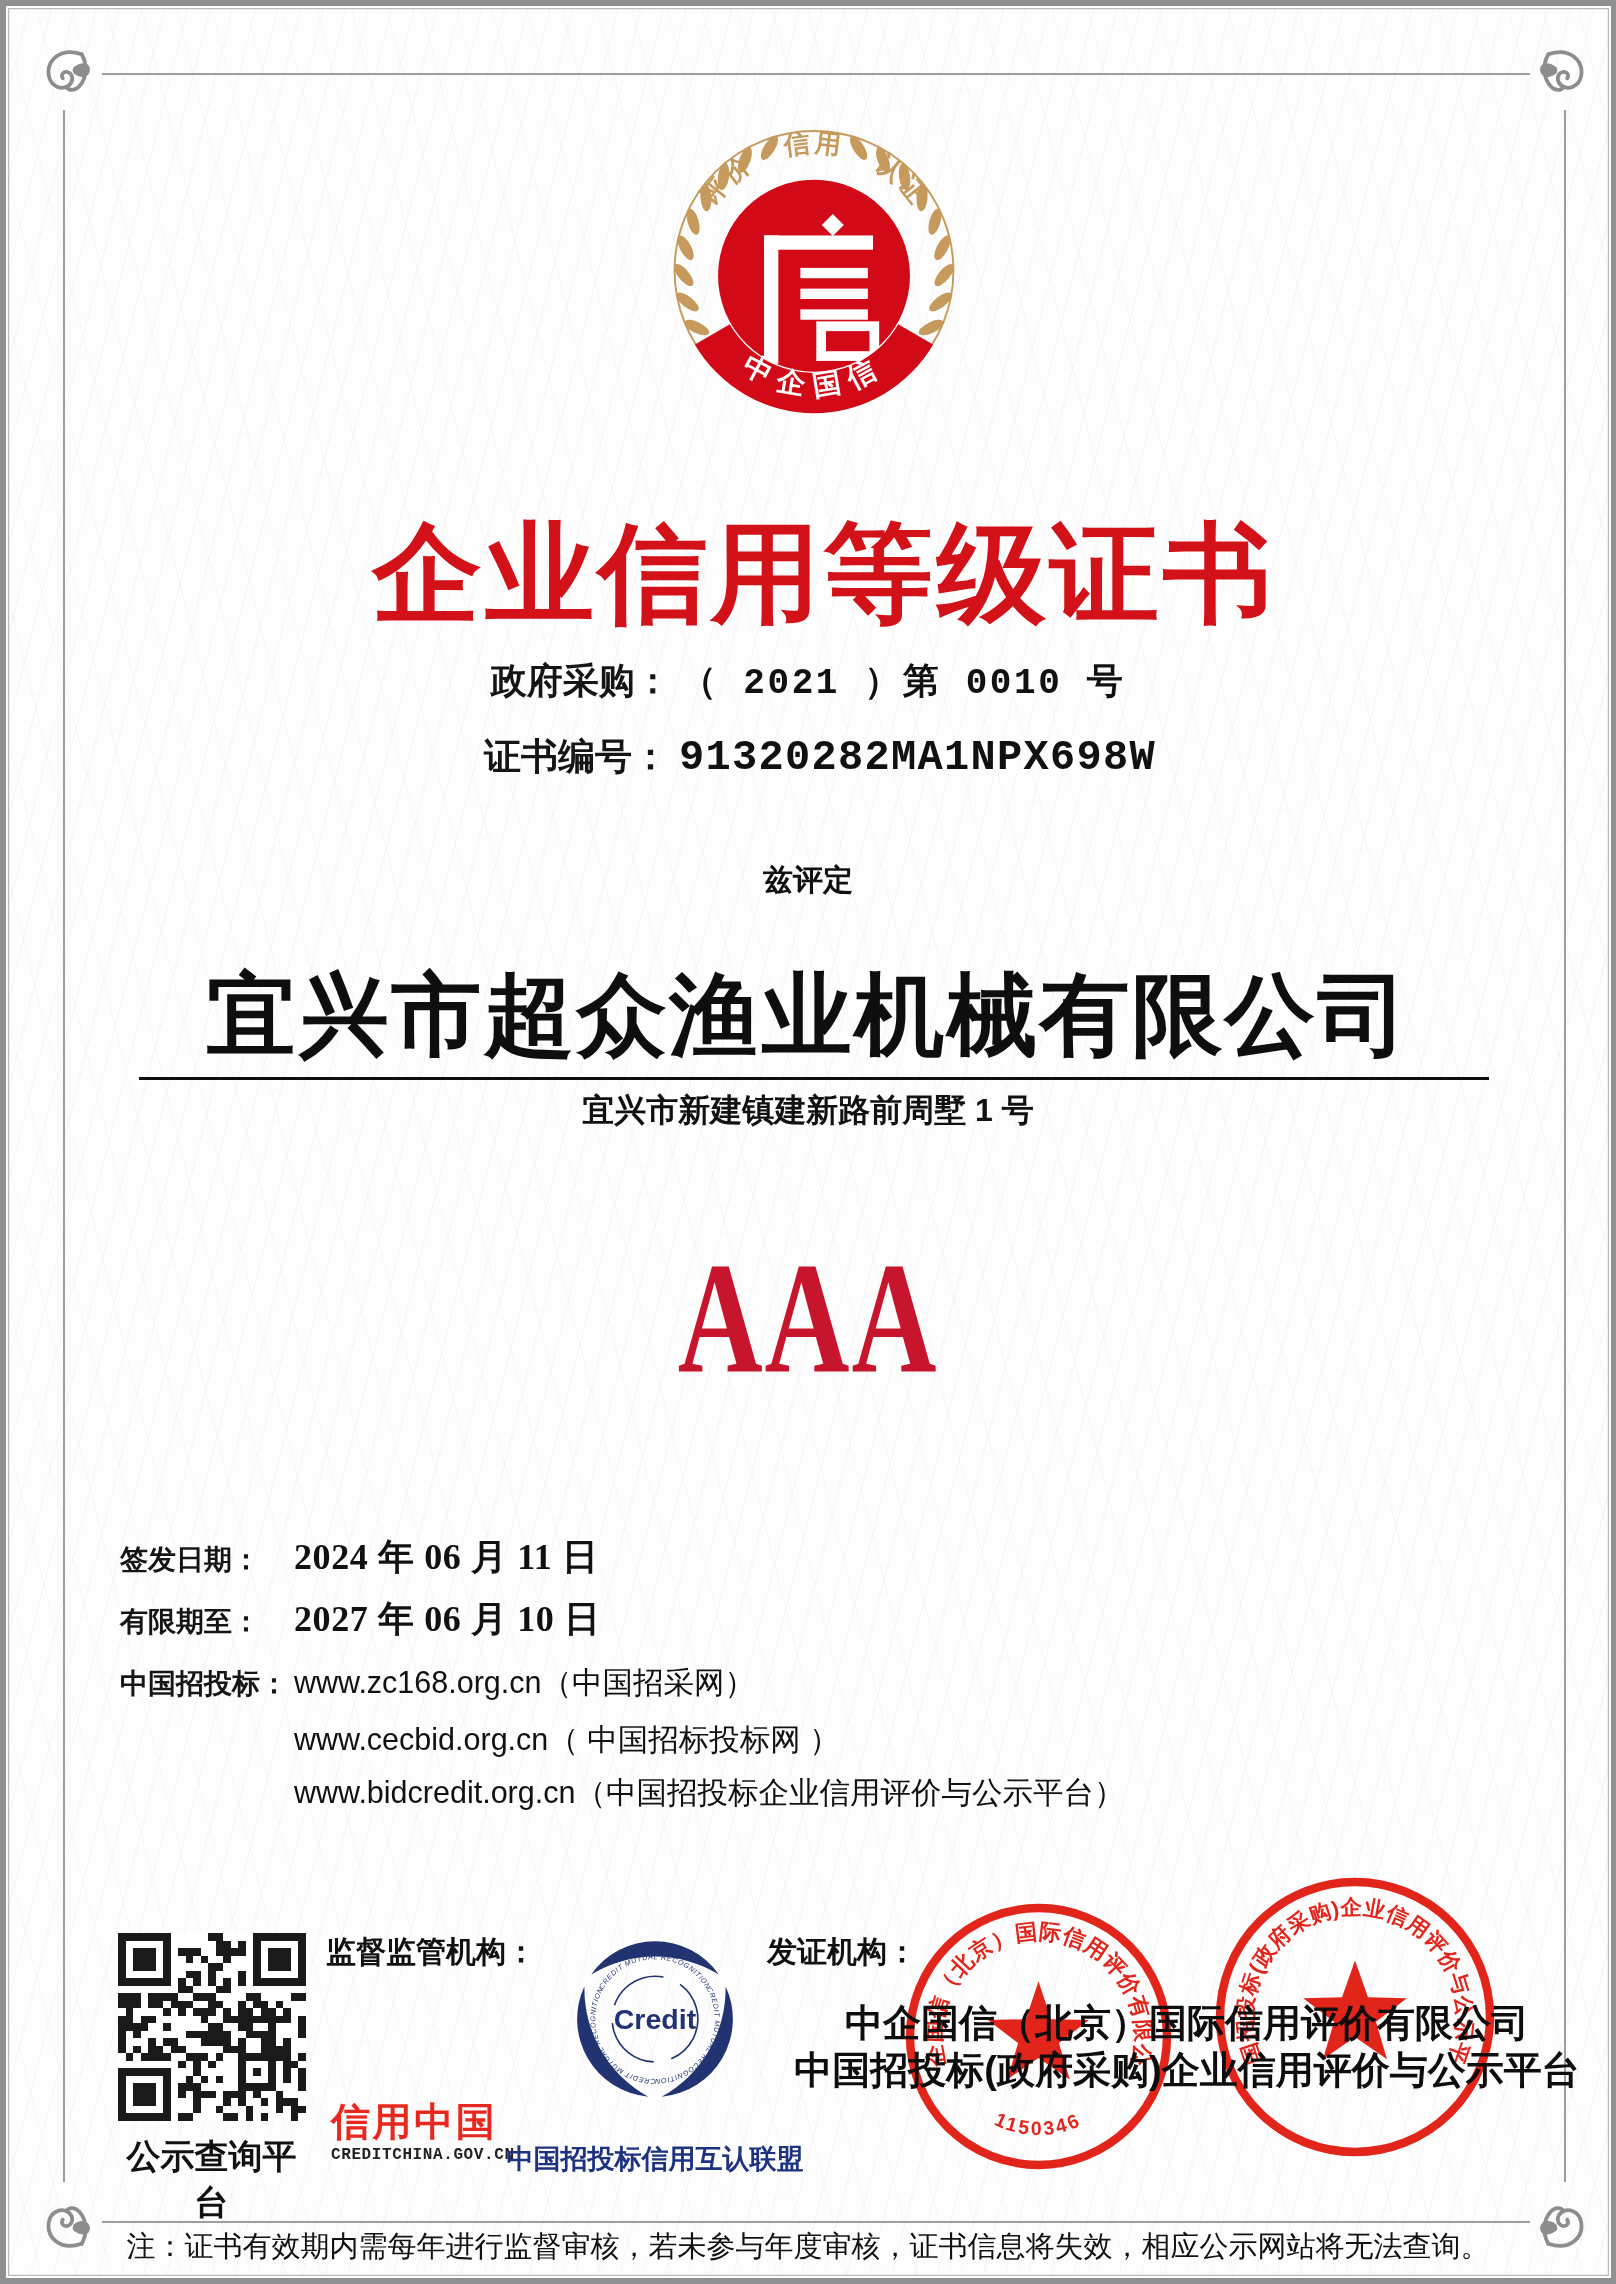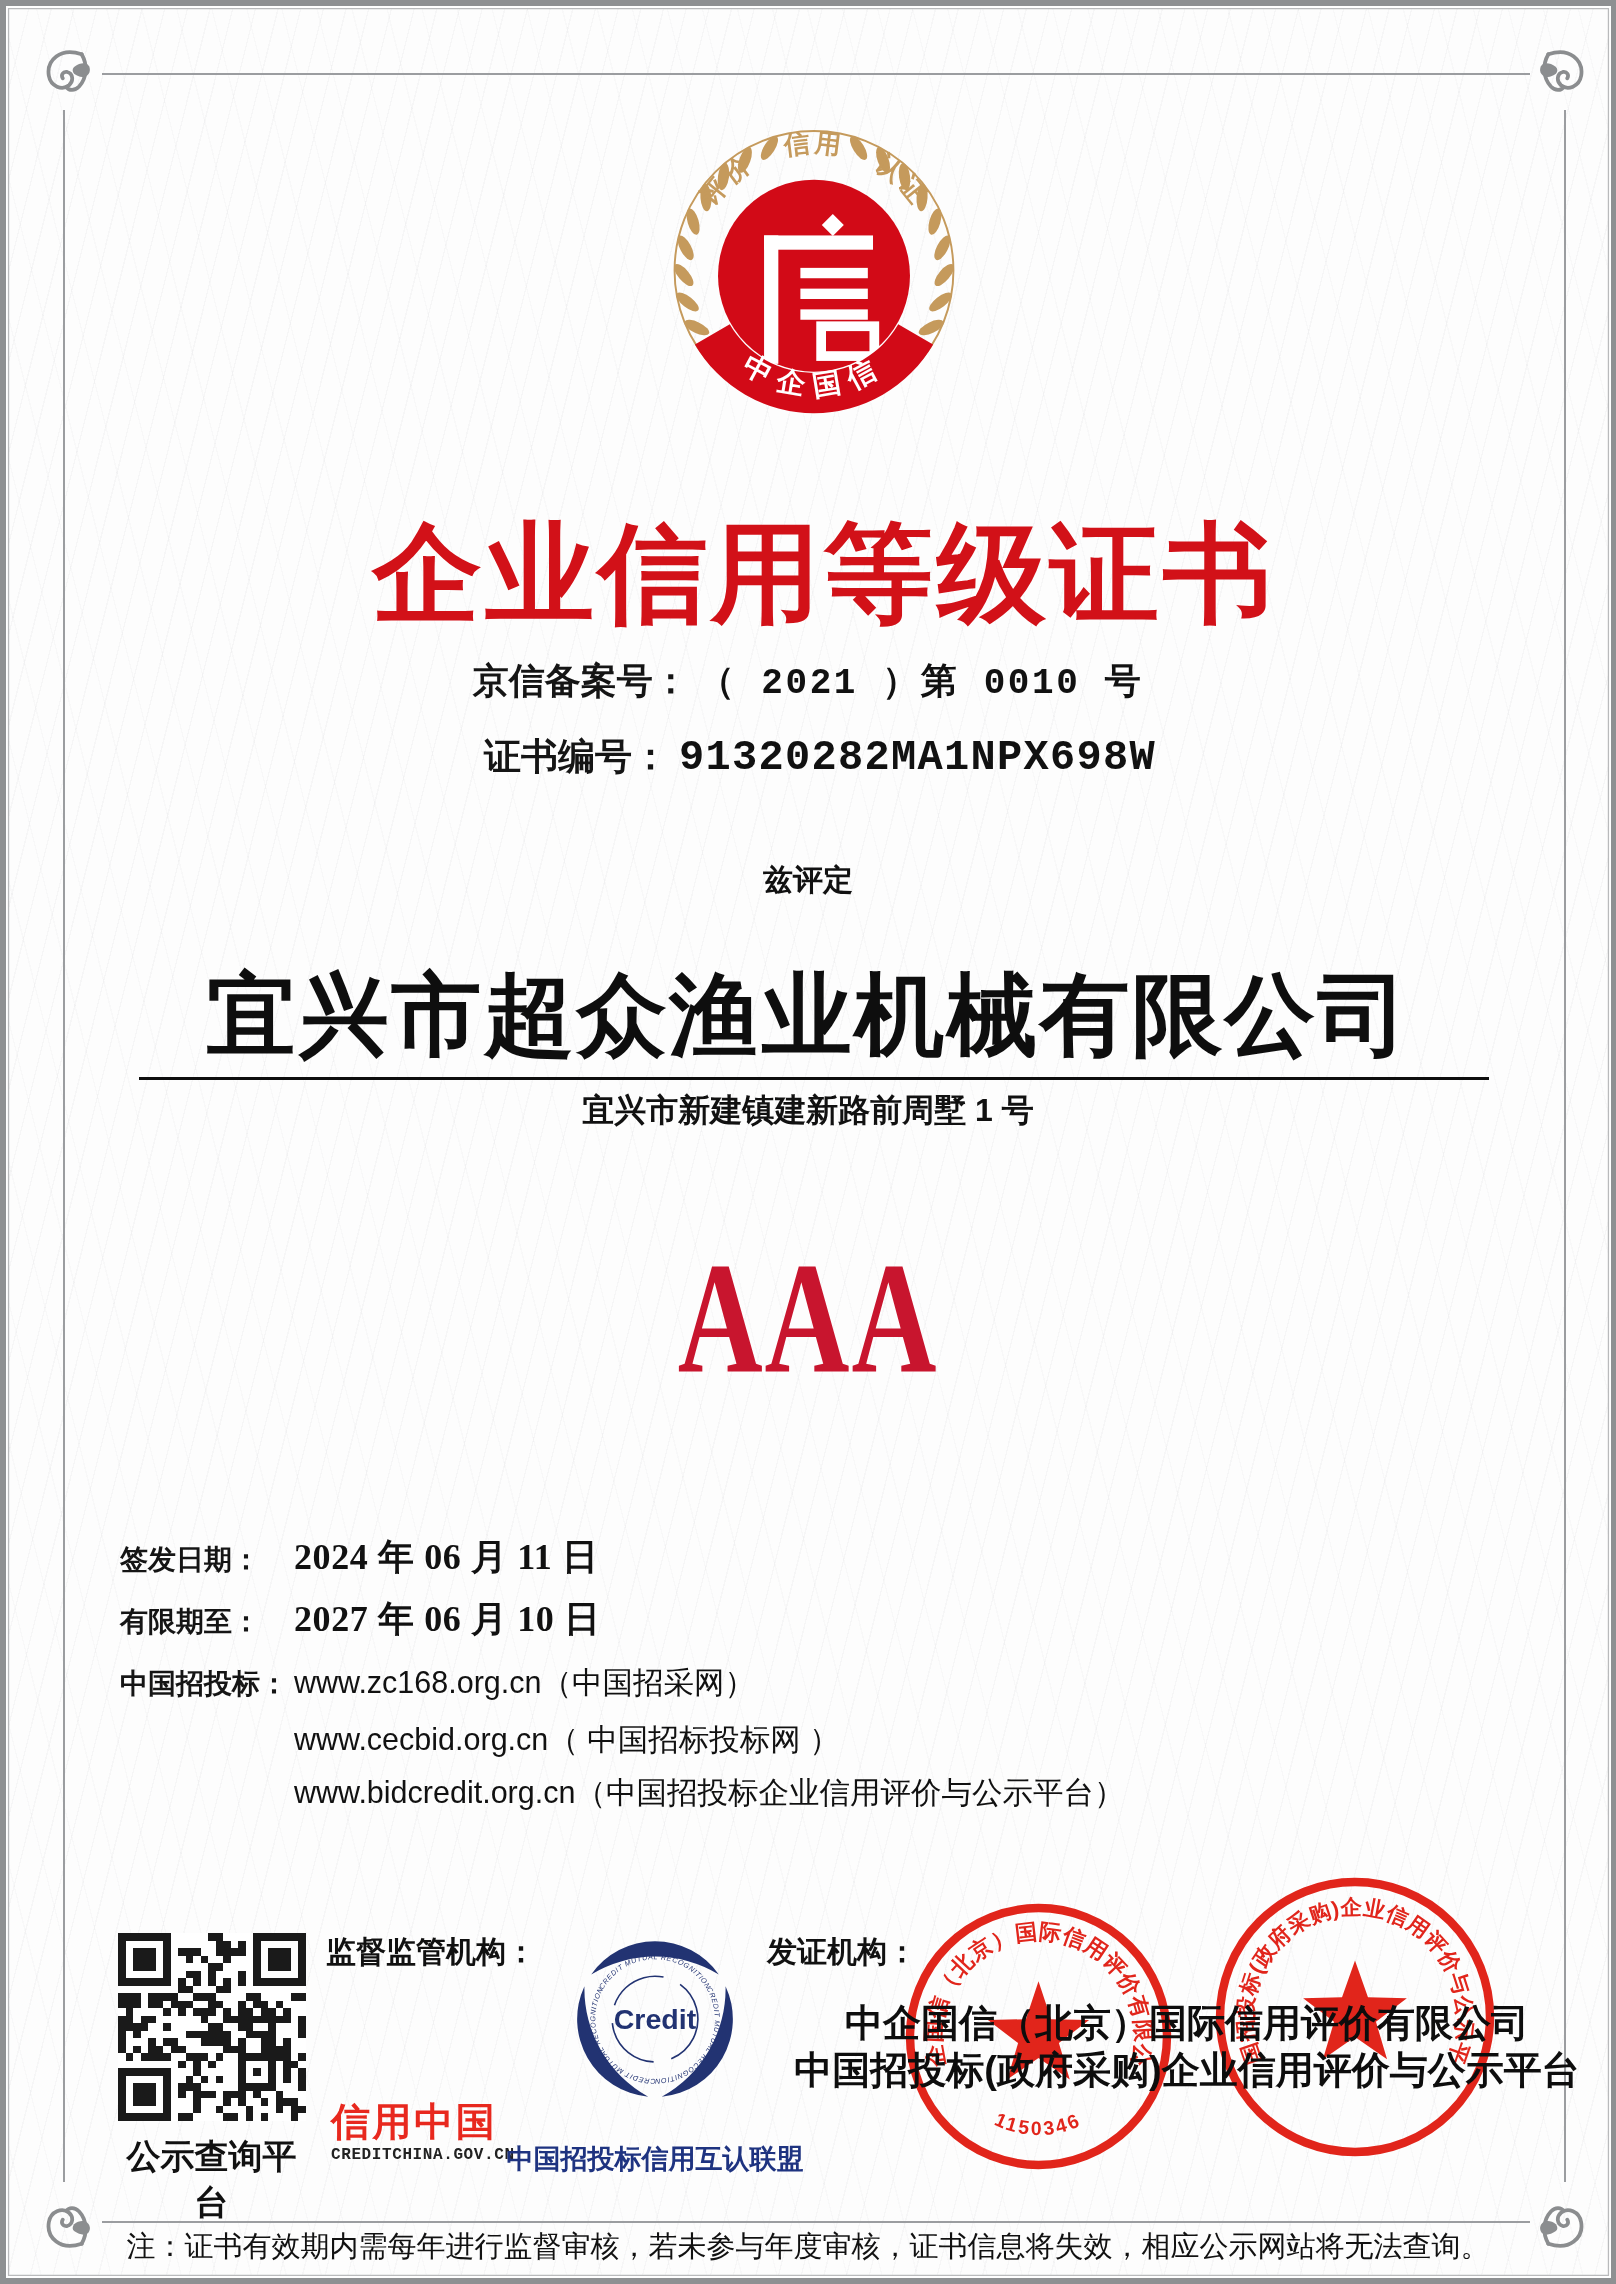--- a/index.html
+++ b/index.html
@@ -115,21 +115,21 @@
     <path d="M408.6,346 A212,212 0 0 1 41.4,346 L95.1,315 A150,150 0 0 0 354.9,315 Z" fill="#d20a17"></path>
     <path id="arcRibbon" d="M66.5,331.5 A183,183 0 0 0 383.5,331.5" fill="none"></path>
     <text font-size="44" font-weight="900" fill="#ffffff" letter-spacing="16">
       <textPath href="#arcRibbon" startOffset="50%" text-anchor="middle">中企国信</textPath>
     </text>
   </svg>
 
   <div class="abs ctr title" style="top:495px;padding-left:16px;">企业信用等级证书</div>
 
   <div class="abs ctr" style="top:651px;font-size:35px;">
-    <span class="label" style="font-size:36px;">京信备案号：</span>
+    <span class="label" style="font-size:36px;">政府采购：</span>
     <span class="serifnum" style="font-weight:700;font-size:36px;letter-spacing:2.6px;">（ 2021 ）第 0010 号</span>
   </div>
 
   <div class="abs ctr" style="top:726px;font-size:36px;">
     <span class="label" style="font-size:37px;margin-left:24px;">证书编号：</span>
     <span class="serifnum" style="font-weight:900;font-size:42px;letter-spacing:1.3px;">91320282MA1NPX698W</span>
   </div>
 
   <div class="abs ctr cjk-bold" style="top:854px;font-size:30px;">兹评定</div>
 

